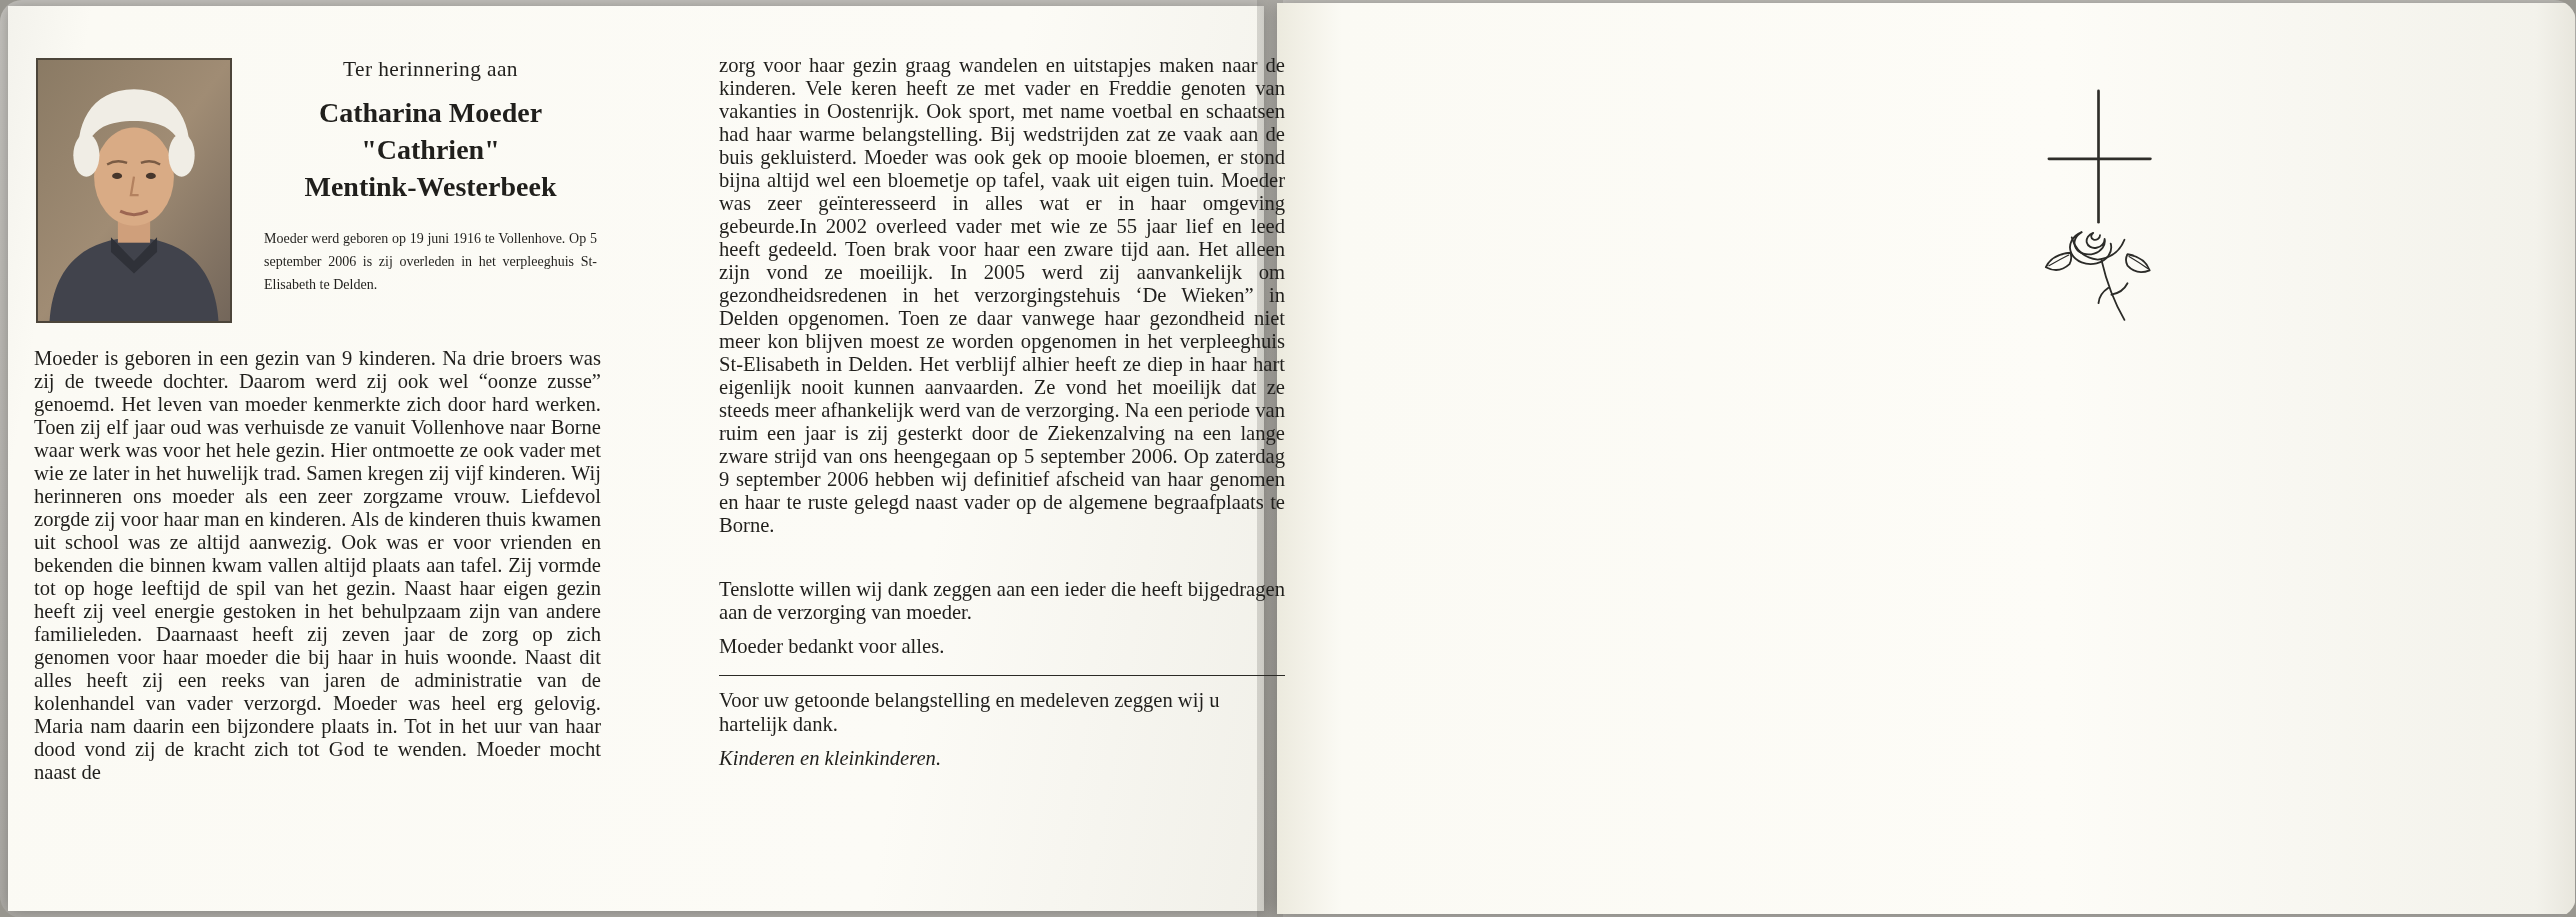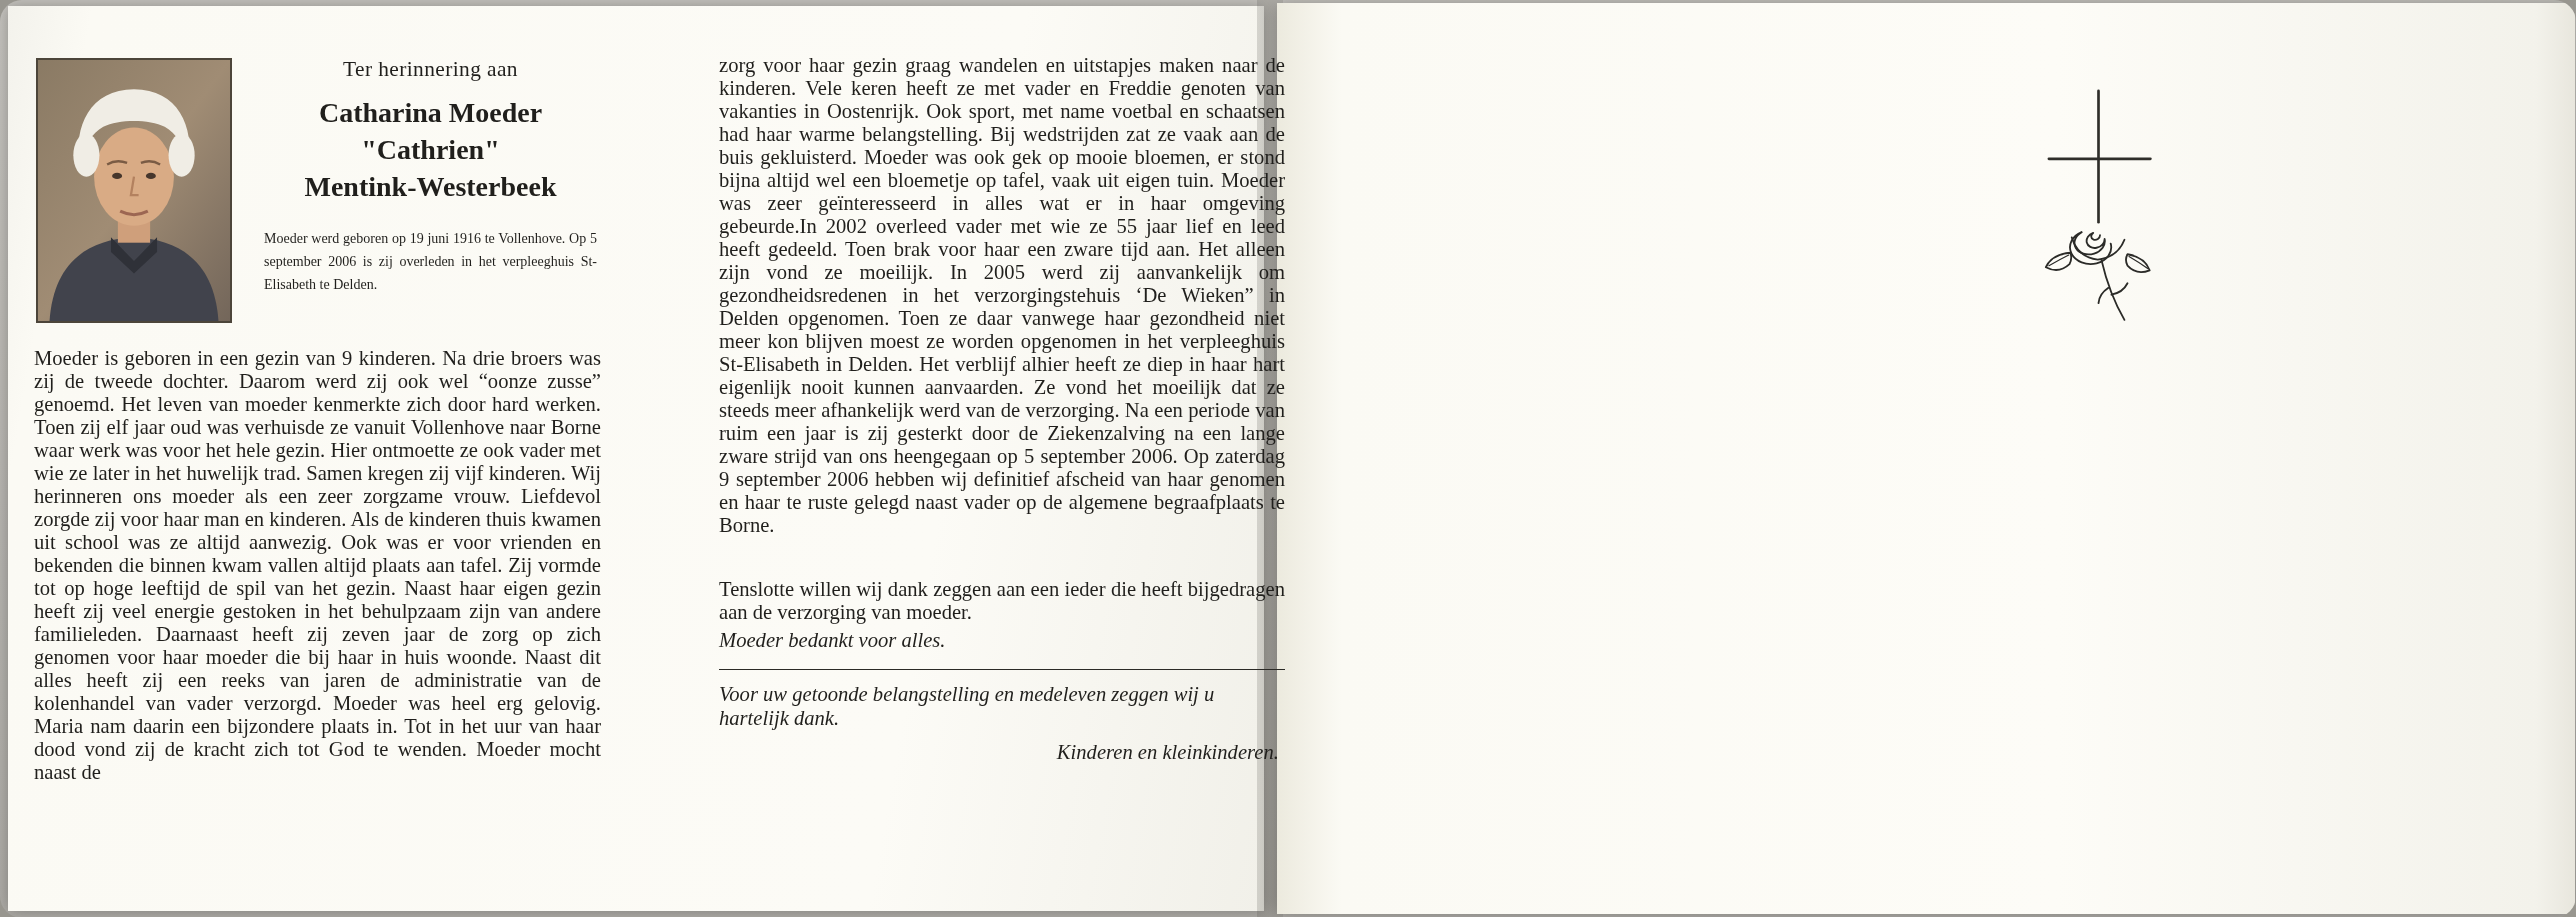--- a/index.html
+++ b/index.html
@@ -24,24 +24,24 @@
   .header-block { position:absolute; left:264px; top:57px; width:333px; text-align:center; }
   .in-memoriam  { font-size:21.4px; letter-spacing:0.4px; }
   .name         { font-size:28px; font-weight:bold; line-height:37px; margin-top:12.2px; }
   .intro        { margin-top:21.4px; text-align:justify; font-size:14px; line-height:23px; }
 
   .col { font-size:20.6px; line-height:23px; }
   .col-left  { position:absolute; left:34px;  top:347px; width:567px; text-align:justify; hyphens:auto; }
   .col-right { position:absolute; left:719px; top:54px;  width:566px; }
   .col-right .body-text { text-align:justify; hyphens:auto; }
   .thanks        { margin-top:41px; text-align:justify; }
-  .thanks-mother { margin-top:5px;font-style:italic; }
+  .thanks-mother { margin-top:11px; }
   .divider { border:none; border-top:1.5px solid #2b2a26; margin:17px 0 12.2px 0; width:100%; }
-  .condolence { font-style:italic; font-size:20.6px; line-height:24px; }
-  .signature  { font-style:italic; font-size:20.6px; text-align:right; margin-top:10.7px; padding-right:6.1px; }
+  .condolence { font-size:20.6px; line-height:24px; }
+  .signature  { font-style:italic; font-size:20.6px; text-align:left; margin-top:10.7px; padding-right:6.1px; }
 
   .back-art { position:absolute; left:2026px; top:80px; width:145px; height:260px; }
   .back-art svg { display:block; width:100%; height:100%; }
 
   .fold-shadow { position:absolute; left:1257px; top:0; width:26px; height:918px;
                  background:linear-gradient(90deg, rgba(60,58,52,.18), rgba(120,118,110,.32), rgba(60,58,52,.12)); }
 </style>
 </head>
 <body>
 

